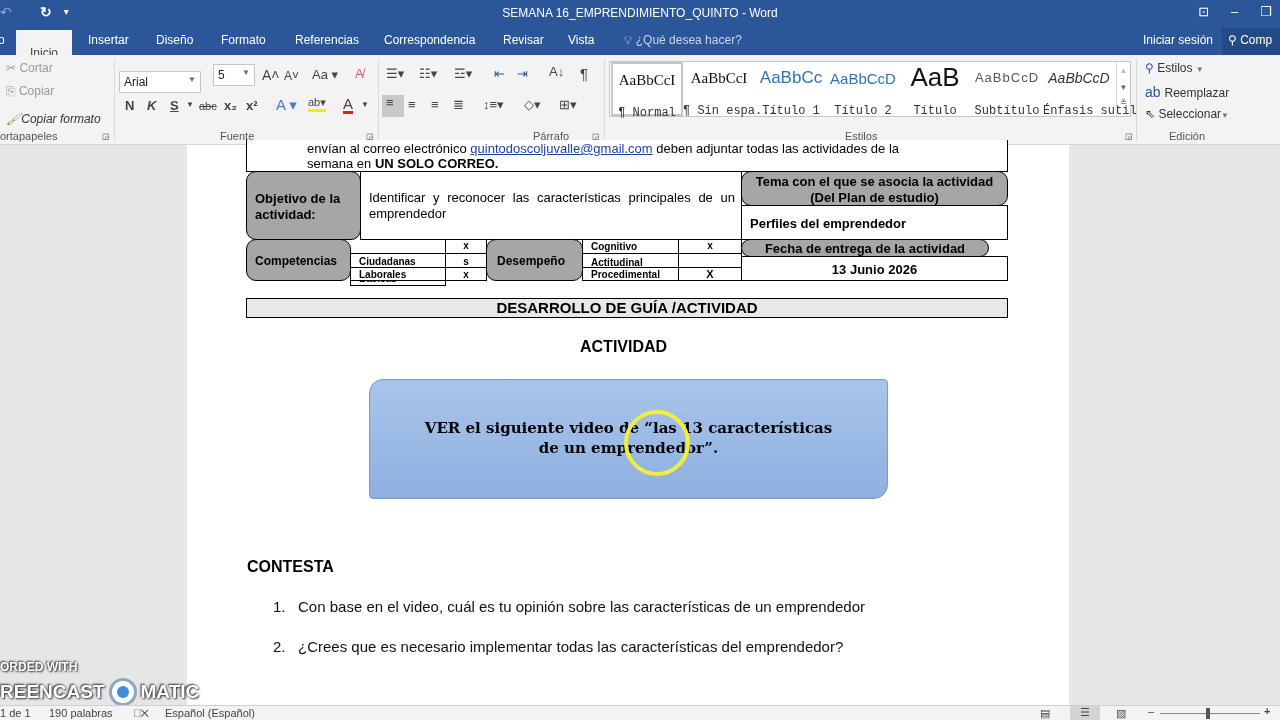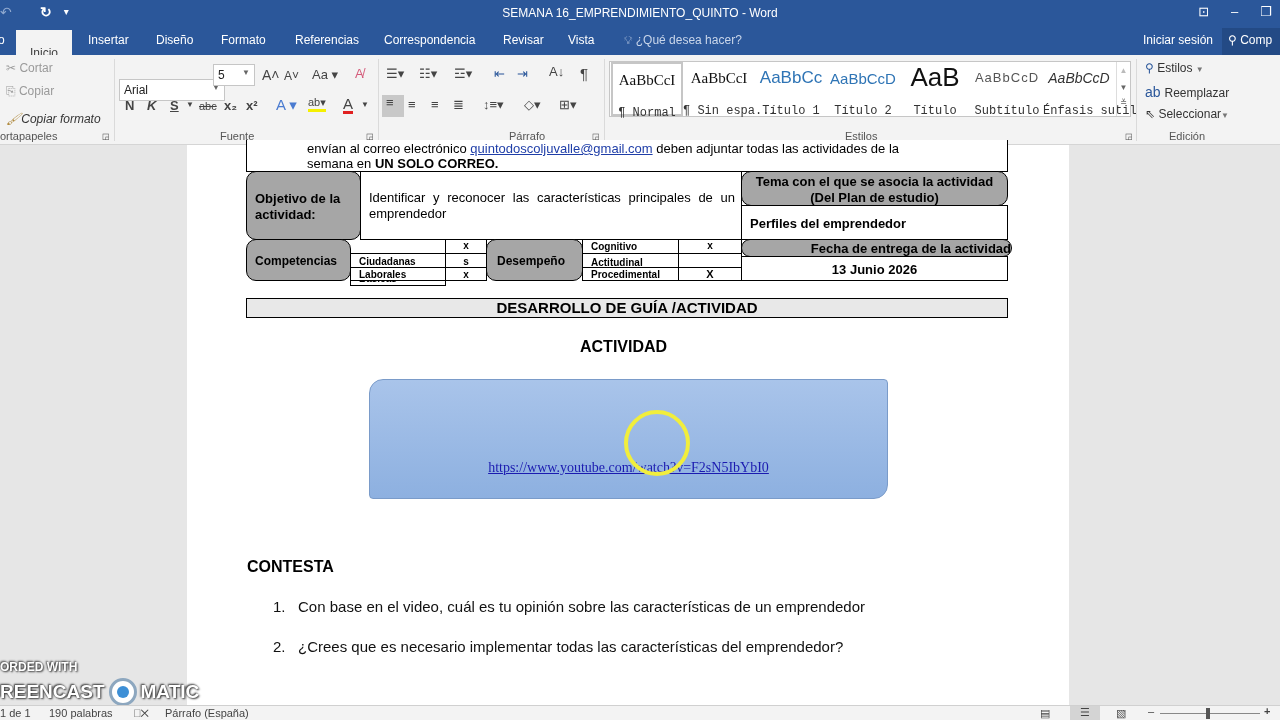--- a/index.html
+++ b/index.html
@@ -101,21 +101,21 @@
 
 <div class="ribbon">
 
   <span class="rb dim" style="left:6px;top:6px;"><span>✂ </span><span>Cortar</span></span>
   <span class="rb dim" style="left:6px;top:29px;"><span>⎘ </span><span>Copiar</span></span>
   <span class="rb" style="left:6px;top:57px;font-style:italic;"><span style="color:#b08a3e;">🖌︎</span><span>Copiar formato</span></span>
   <span class="group-label" style="left:0;">ortapapeles</span>
   <span class="ico" style="left:102px;top:77px;font-size:8px;">◲</span>
   <div class="sep" style="left:114px;"></div>
 
-  <div class="fontbox" style="left:119px;top:24px;width:106px;"><span>Arial</span><span class="dd">▼</span></div>
+  <div class="fontbox" style="left:119px;top:16px;width:82px;"><span>Arial</span><span class="dd">▼</span></div>
   <div class="fontbox" style="left:213px;top:9px;width:42px;"><span>5</span><span class="dd">▼</span></div>
   <span class="ico" style="left:262px;top:12px;font-size:14px;">A˄</span>
   <span class="ico" style="left:284px;top:14px;font-size:12px;">A˅</span>
   <span class="ico" style="left:312px;top:12px;"><span>Aa</span> ▾</span>
   <span class="ico" style="left:355px;top:11px;color:#d45b7a;">A̸</span>
   <span class="ico" style="left:125px;top:43px;font-weight:bold;">N</span>
   <span class="ico" style="left:147px;top:43px;font-weight:bold;font-style:italic;">K</span>
   <span class="ico" style="left:170px;top:43px;font-weight:bold;text-decoration:underline;">S</span>
   <span class="ico" style="left:186px;top:45px;font-size:8px;">▼</span>
   <span class="ico" style="left:199px;top:45px;font-size:11px;text-decoration:line-through;">abc</span>
@@ -136,21 +136,21 @@
   <span class="ico" style="left:517px;top:11px;color:#2b579a;">⇥</span>
   <span class="ico" style="left:549px;top:9px;">A↓</span>
   <span class="ico" style="left:580px;top:10px;font-size:15px;">¶</span>
   <span class="ico" style="left:382px;top:40px;width:22px;height:22px;background:#c8c8c8;padding-left:4px;">≡</span>
   <span class="ico" style="left:408px;top:42px;">≡</span>
   <span class="ico" style="left:431px;top:42px;">≡</span>
   <span class="ico" style="left:453px;top:42px;">≣</span>
   <span class="ico" style="left:483px;top:42px;">↕≡▾</span>
   <span class="ico" style="left:524px;top:42px;">◇▾</span>
   <span class="ico" style="left:559px;top:42px;">⊞▾</span>
-  <span class="group-label" style="left:464px;padding-left:45px;">Párrafo</span>
+  <span class="group-label" style="left:488px;padding-left:45px;">Párrafo</span>
   <span class="ico" style="left:592px;top:77px;font-size:8px;">◲</span>
   <div class="sep" style="left:604px;"></div>
 
   <div class="styles">
     <div class="style sel" style="left:1px;">
       <div class="prev" style="font-family:'Liberation Serif',serif;">AaBbCcI</div>
       <div class="name">¶ Normal</div>
     </div>
     <div class="style" style="left:73px;">
       <div class="prev" style="font-family:'Liberation Serif',serif;">AaBbCcI</div>
@@ -217,29 +217,32 @@
 <div class="cell bold" style="left:445px;top:253px;width:42px;height:15px;font-size:10px;text-align:center;padding-top:2px;background:#fff;">s</div>
 <div class="cell bold" style="left:350px;top:267px;width:96px;height:14px;font-size:10px;padding:1px 0 0 8px;background:#fff;">Laborales</div>
 <div class="cell bold" style="left:445px;top:267px;width:42px;height:14px;font-size:10px;text-align:center;padding-top:1px;background:#fff;">x</div>
 <div class="cell gray bold" style="left:486px;top:239px;width:97px;height:42px;padding:14px 0 0 10px;font-size:12px;">Desempeño</div>
 <div class="cell bold" style="left:582px;top:239px;width:97px;height:15px;font-size:10px;padding:1px 0 0 8px;background:#fff;">Cognitivo</div>
 <div class="cell bold" style="left:678px;top:239px;width:64px;height:15px;font-size:10px;text-align:center;background:#fff;">x</div>
 <div class="cell bold" style="left:582px;top:253px;width:97px;height:15px;font-size:10px;padding:3px 0 0 8px;background:#fff;">Actitudinal</div>
 <div class="cell bold" style="left:678px;top:253px;width:64px;height:15px;font-size:10px;text-align:center;background:#fff;"></div>
 <div class="cell bold" style="left:582px;top:267px;width:97px;height:14px;font-size:10px;padding:1px 0 0 8px;background:#fff;">Procedimental</div>
 <div class="cell bold" style="left:678px;top:267px;width:64px;height:14px;font-size:11px;text-align:center;background:#fff;">X</div>
-<div class="cell gray bold" style="left:741px;top:239px;width:271px;height:18px;text-align:right;padding-top:1px;">Fecha de entrega de la actividad</div>
+<div class="cell gray bold" style="left:741px;top:239px;width:248px;height:18px;text-align:center;padding-top:1px;">Fecha de entrega de la actividad</div>
 <div class="cell bold" style="left:741px;top:256px;width:267px;height:25px;text-align:center;padding-top:5px;background:#fff;">13 Junio 2026</div>
 
 <div class="banner">DESARROLLO DE GUÍA /ACTIVIDAD</div>
 
 <div class="heading" style="left:580px;top:338px;">ACTIVIDAD</div>
 
 <div class="videobox">
-  <div class="vl">https://www.youtube.com/watch?v=F2sN5IbYbI0</div>
+  <div class="vt">
+    <div>VER el siguiente video de “las 13 características</div>
+    <div>de un emprendedor”.</div>
+  </div>
 </div>
 <div class="cursor-ring"></div>
 
 <div class="heading" style="left:247px;top:558px;">CONTESTA</div>
 
 <div class="q" style="left:273px;top:598px;">
   <span>1.</span>&nbsp;&nbsp;&nbsp;<span>Con base en el video, cuál es tu opinión sobre las características de un emprendedor</span>
 </div>
 <div class="q" style="left:273px;top:638px;">
   <span>2.</span>&nbsp;&nbsp;&nbsp;<span>¿Crees que es necesario implementar todas las características del emprendedor?</span>
@@ -251,21 +254,21 @@
     <span>REENCAST</span>
     <span class="dot"></span>
     <span>MATIC</span>
   </div>
 </div>
 
 <div class="statusbar">
   <span style="left:0;">1 de 1</span>
   <span style="left:49px;">190 palabras</span>
   <span style="left:134px;">⎕✕</span>
-  <span style="left:165px;">Párrafo (España)</span>
+  <span style="left:165px;">Español (Español)</span>
   <span style="left:1040px;">▤</span>
   <span style="left:1070px;width:30px;height:14px;top:0;background:#d4d4d4;text-align:center;">☰</span>
   <span style="left:1116px;">▧</span>
   <span style="left:1148px;top:-1px;">–</span>
   <div class="zoomslider"></div>
   <div class="zoomthumb"></div>
   <span style="left:1264px;top:-1px;font-weight:bold;">+</span>
 </div>
 
 </body></html>

